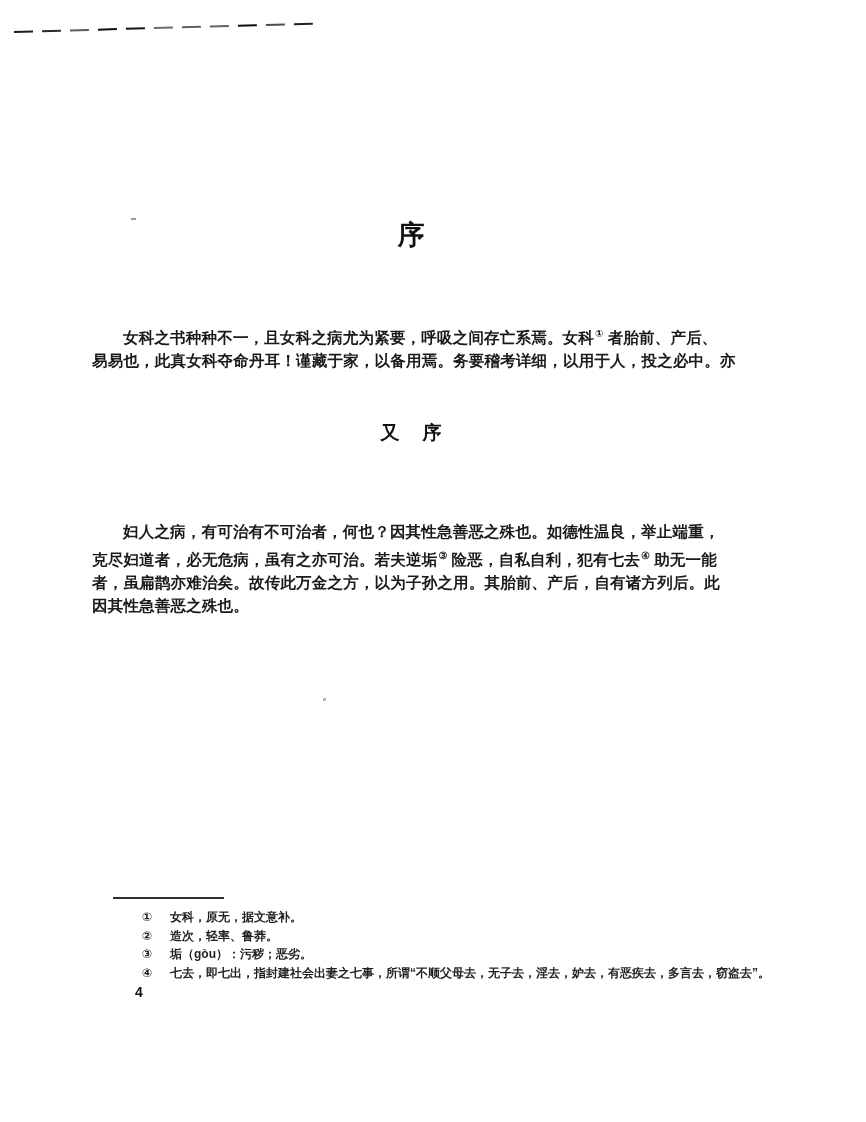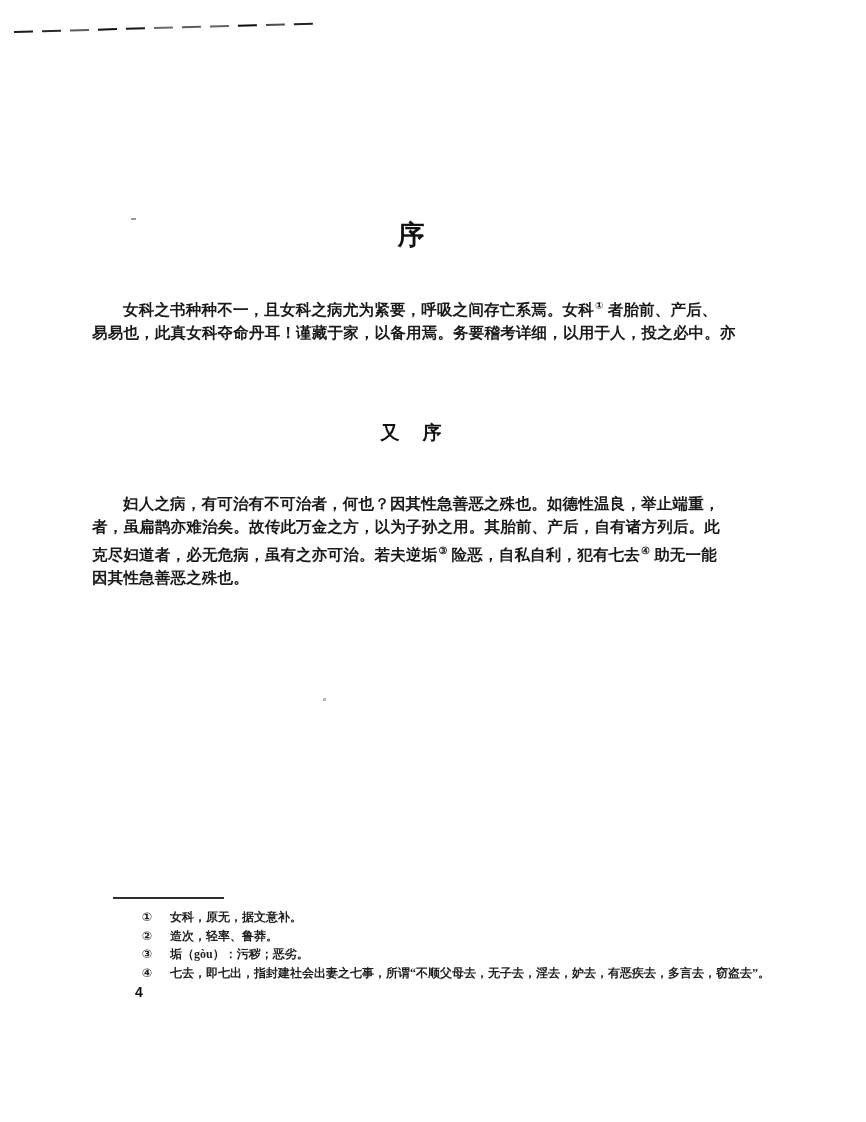--- a/index.html
+++ b/index.html
@@ -57,21 +57,21 @@
   .para { position: absolute; width: 100%; }
   .para-1 { top: 294px; }
   .para-2 { top: 494px; font-family: Liberation Mono, monospace; }
   .line {
     white-space: nowrap;
     line-height: 23px;
     font-size: 15.5px;
     font-weight: 600;
     letter-spacing: 0.2px;
   }
-  .line.first { text-indent: 31px; }
+  .line.first { text-indent: 31px; margin-top: 28px; }
   sup.fnref {
     font-size: 10px;
     font-weight: 600;
     margin: 0 4px 0 1px;
   }
 
   
   .fn-rule {
     position: absolute;
     left: 113px;
@@ -86,21 +86,21 @@
     top: 908px;
   }
   .fn-item {
     display: flex;
     font-size: 12px;
     font-weight: 600;
     line-height: 18.5px;
     color: #1f1f1f;
   }
   .fn-marker { width: 15px; margin-right: 13px; flex: none; }
-  .fn-text { white-space: nowrap; font-family: Liberation Serif, serif; }
+  .fn-text { white-space: nowrap; }
 
   .page-number {
     position: absolute;
     left: 135px;
     top: 984px;
     font-size: 14px;
     font-weight: bold;
     color: #111;
   }
 </style>
@@ -129,22 +129,22 @@
   <div class="content">
     <h1 class="title title-1">序</h1>
     <div class="para para-1">
         <div class="line first"><span>女科之书种种不一，且女科之病尤为紧要，呼吸之间存亡系焉。女科</span><sup class="fnref">①</sup><span>者胎前、产后、</span></div>
         <div class="line"><span>易易也，此真女科夺命丹耳！谨藏于家，以备用焉。务要稽考详细，以用于人，投之必中。亦</span></div>
       </div>
 
     <h1 class="title title-2">又　序</h1>
     <div class="para para-2">
         <div class="line first"><span>妇人之病，有可治有不可治者，何也？因其性急善恶之殊也。如德性温良，举止端重，</span></div>
+        <div class="line"><span>克尽妇道者，必无危病，虽有之亦可治。若夫逆垢</span><sup class="fnref">③</sup><span>险恶，自私自利，犯有七去</span><sup class="fnref">④</sup><span>助无一能</span></div>
         <div class="line"><span>者，虽扁鹊亦难治矣。故传此万金之方，以为子孙之用。其胎前、产后，自有诸方列后。此</span></div>
-        <div class="line"><span>克尽妇道者，必无危病，虽有之亦可治。若夫逆垢</span><sup class="fnref">③</sup><span>险恶，自私自利，犯有七去</span><sup class="fnref">④</sup><span>助无一能</span></div>
         <div class="line last"><span>因其性急善恶之殊也。</span></div>
       </div>
   </div>
 
   <div class="fn-rule"></div>
   <div class="footnotes">
       <div class="fn-item">
         <span class="fn-marker">①</span>
         <span class="fn-text">女科，原无，据文意补。</span>
       </div>

